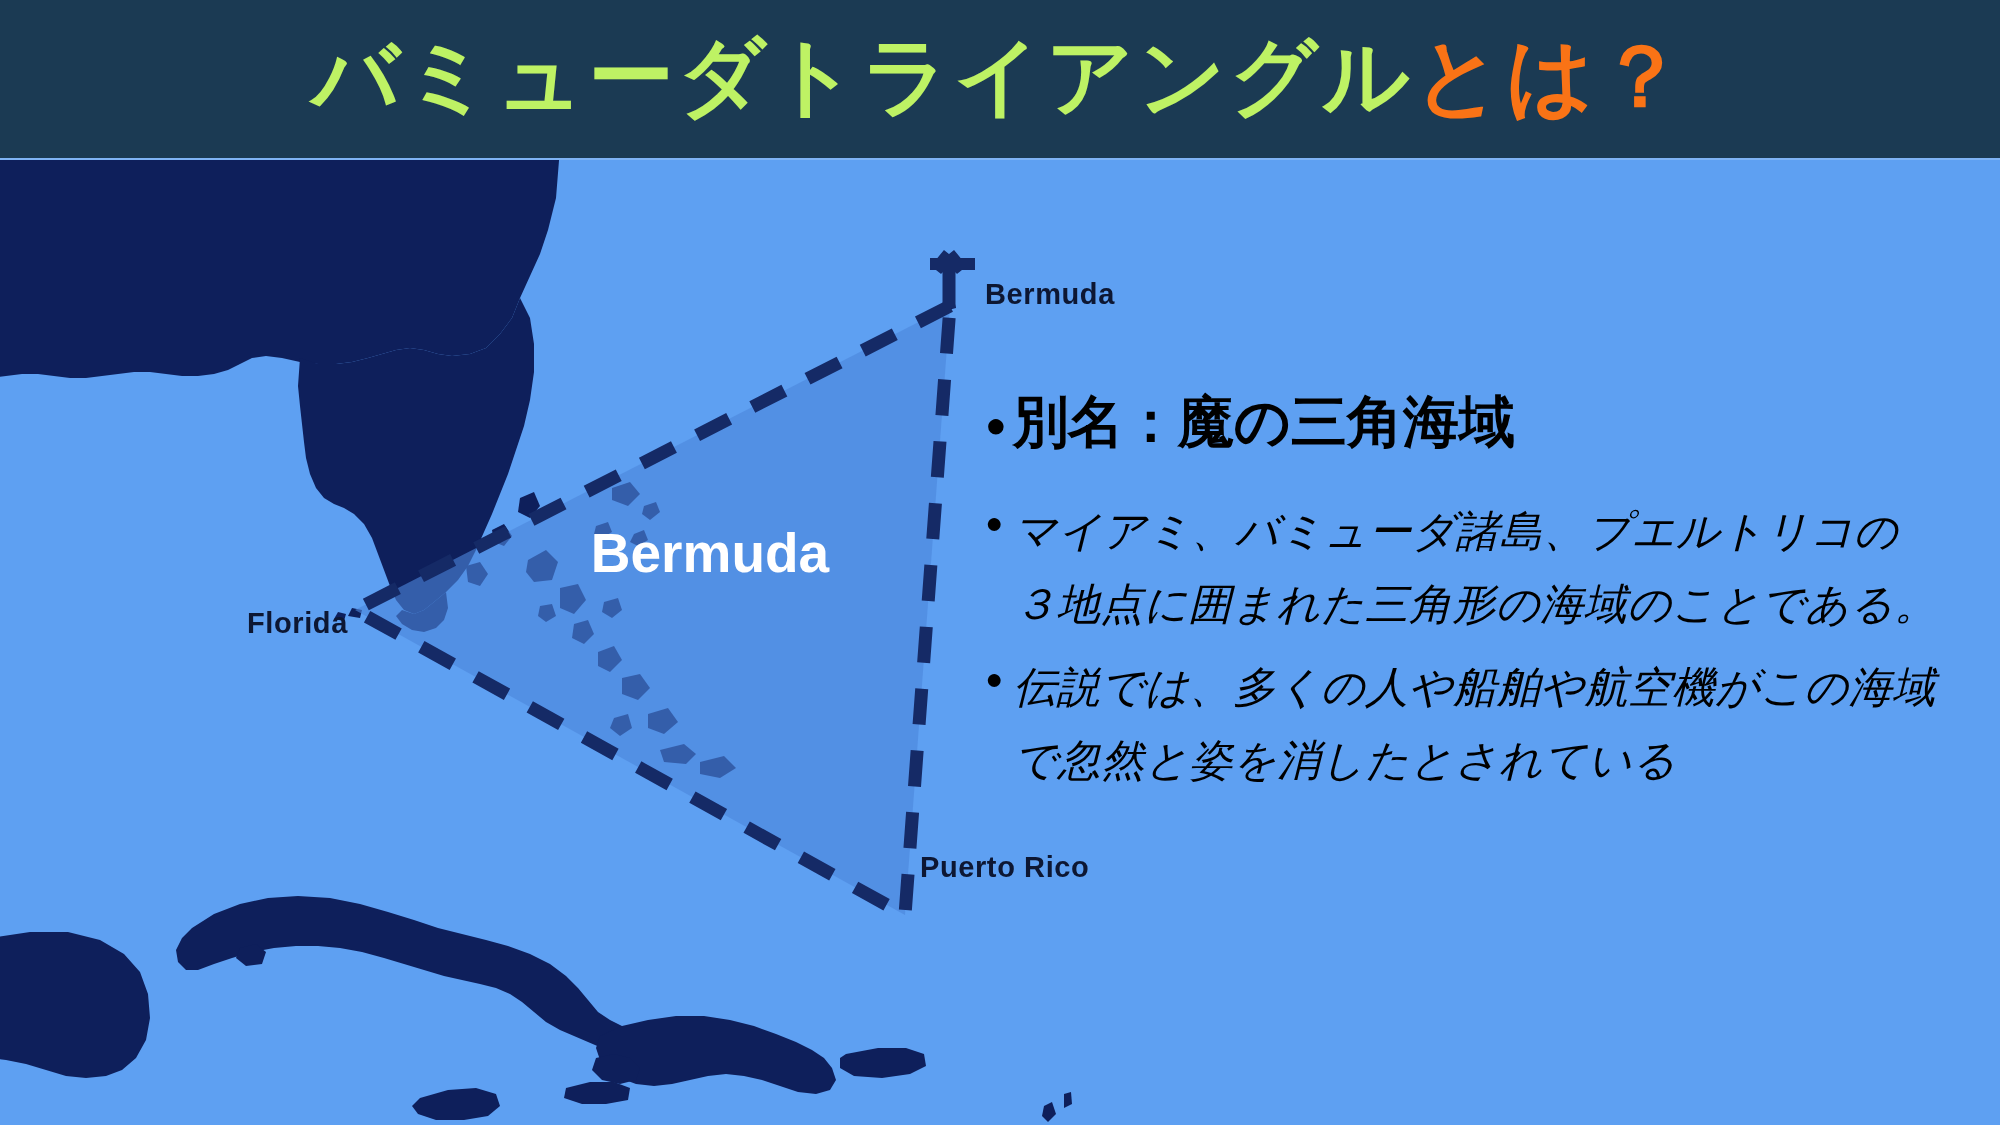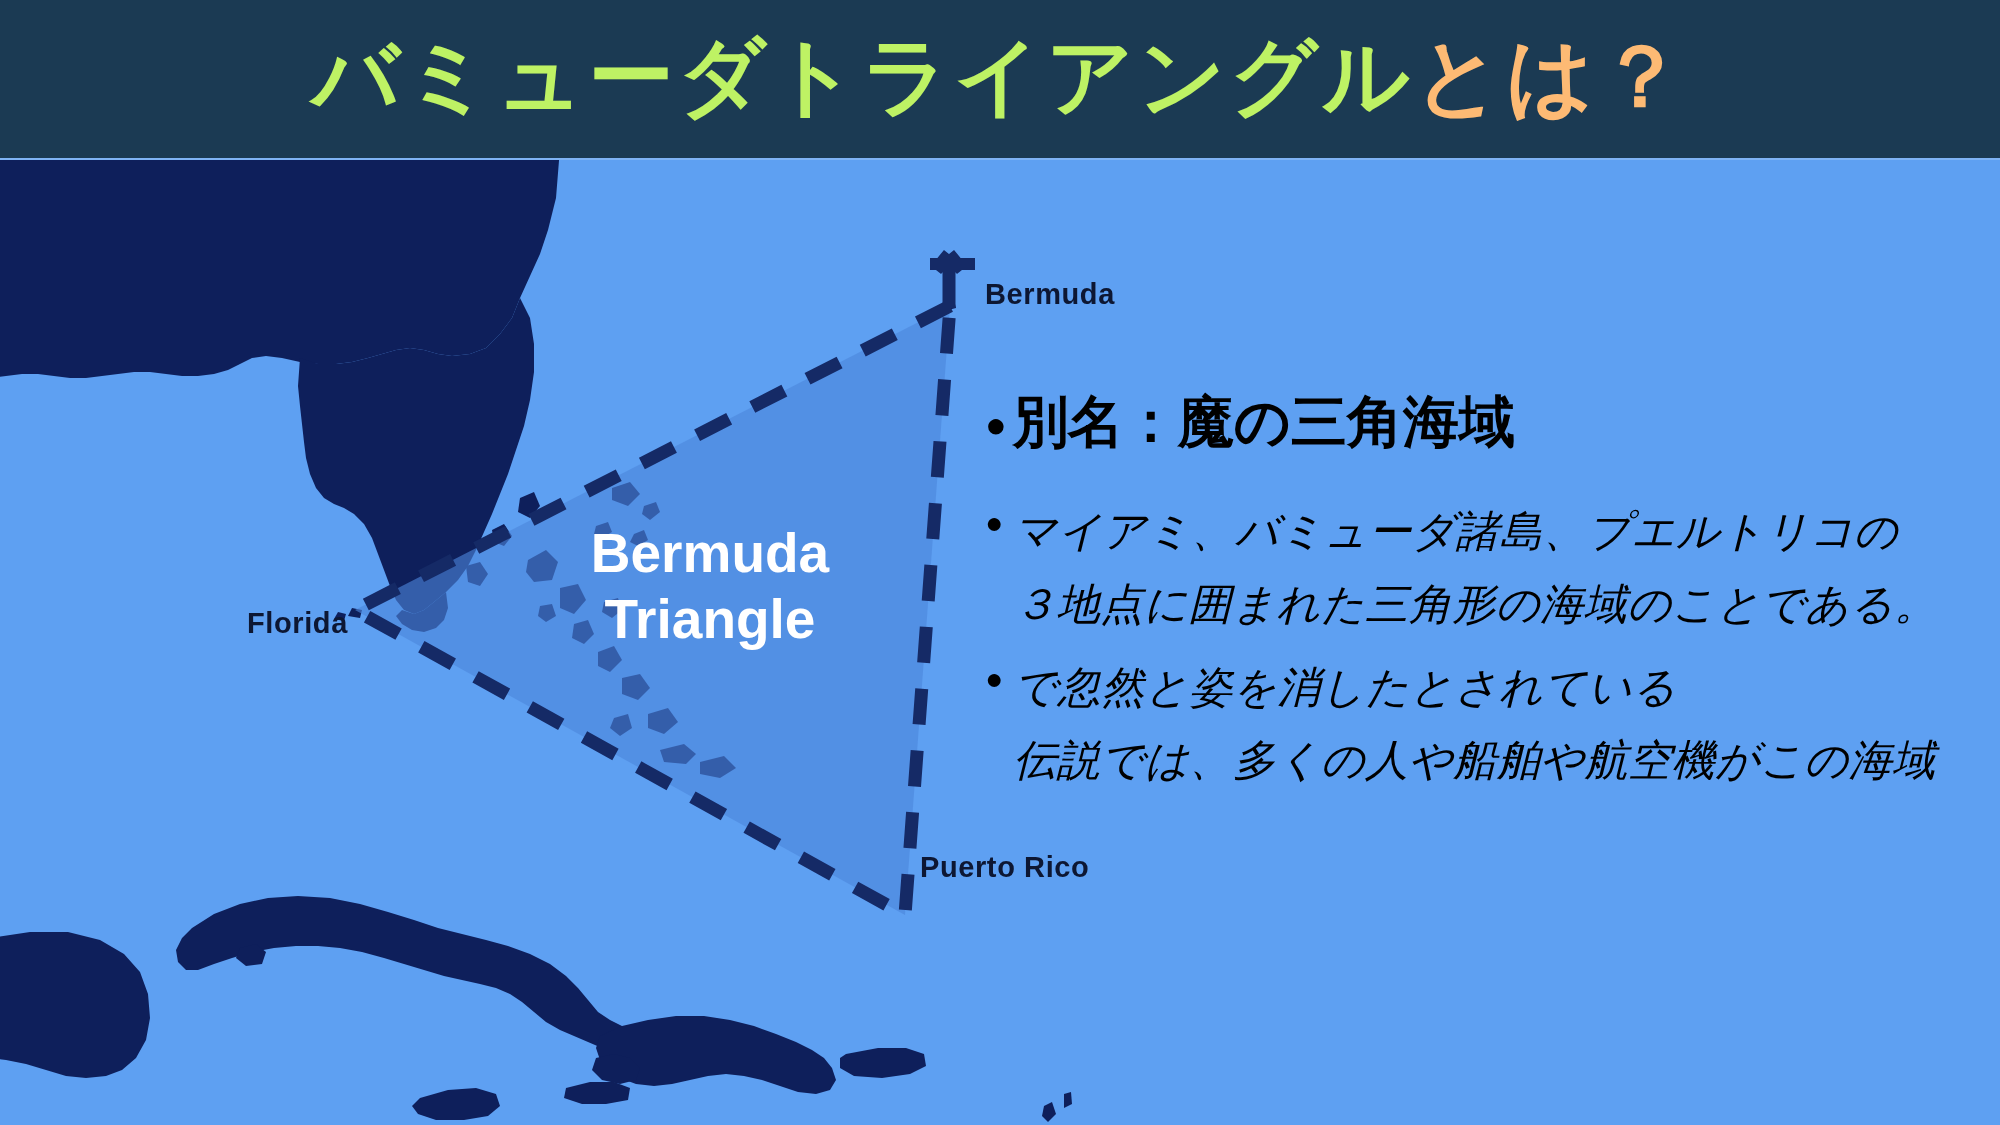--- a/index.html
+++ b/index.html
@@ -31,21 +31,21 @@
     top: 16px;
     width: 2000px;
     text-align: center;
     font-size: 86px;
     font-weight: bold;
     letter-spacing: 4px;
     line-height: 120px;
     white-space: nowrap;
   }
   #title-text .gold { color: #bef264; }
-  #title-text .white { color: #fdba74; text-align: center; }
+  #title-text .white { color: #f97316; text-align: center; }
 
   
   #bar-underline {
     position: absolute;
     left: 0; top: 156px;
     width: 2000px; height: 4px;
     background: #7FB3F5;
     z-index: 39;
   }
 
@@ -267,21 +267,20 @@
       <polygon points="950,148 355,452 905,757" fill="#4C86DB" fill-opacity="0.62"></polygon>
       <polygon points="950,148 355,452 905,757" fill="none" stroke="#152A66" stroke-width="13" stroke-dasharray="36 26" stroke-linecap="butt"></polygon>
 
       <path d="M 949,150 L 949,100 M 949,96 L 936,112 M 949,96 L 962,112" stroke="#152A66" stroke-width="13" fill="none"></path>
       <path d="M 930,100 L 975,100 L 975,112 L 930,112 Z" fill="#152A66"></path>
     </svg>
   </div>
 
   <div id="triangle-caption">
     <div>Bermuda</div>
-    <div>Triangle</div>
   </div>
 
   <div id="label-bermuda" class="map-label">Bermuda</div>
   <div id="label-florida" class="map-label">Florida</div>
   <div id="label-puertorico" class="map-label">Puerto Rico</div>
 
   <div id="bar-underline"></div>
   <div id="title-bar">
     <div id="title-text">
       <span class="gold">バミューダトライアングル</span><span class="white">とは？</span>
@@ -300,20 +299,20 @@
       <span class="dot">●</span>
       <span class="btext">
         <span class="line">マイアミ、バミューダ諸島、プエルトリコの</span>
         <span class="line">３地点に囲まれた三角形の海域のことである。</span>
       </span>
     </div>
 
     <div class="bullet-body">
       <span class="dot">●</span>
       <span class="btext">
+        <span class="line">伝説では、多くの人や船舶や航空機がこの海域</span>
         <span class="line">で忽然と姿を消したとされている</span>
-        <span class="line">伝説では、多くの人や船舶や航空機がこの海域</span>
       </span>
     </div>
 
   </div>
 
 </div>
 
 </body></html>

